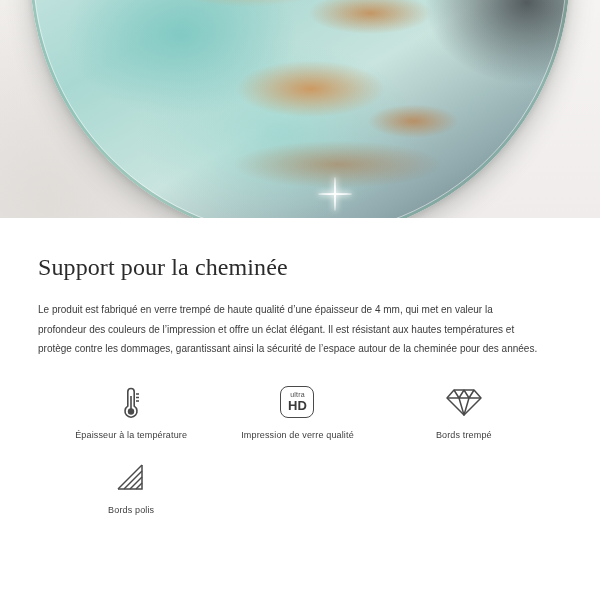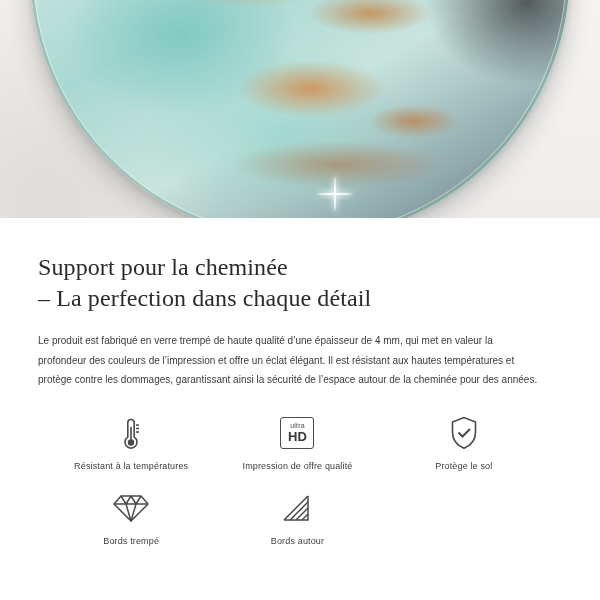--- a/index.html
+++ b/index.html
@@ -164,21 +164,21 @@
     margin-top: 7px;
     font-size: 9px;
     color: #3d3d3d;
     text-align: center;
     letter-spacing: 0.15px;
   }
   .ultrahd {
     width: 32px;
     height: 30px;
     border: 1.6px solid #4a4a4a;
-    border-radius: 3px;
+    border-radius: 8px;
     display: flex;
     flex-direction: column;
     align-items: center;
     justify-content: center;
     line-height: 1;
   }
   .ultrahd .u-top {
     font-size: 7px;
     letter-spacing: 0.2px;
     color: #4a4a4a;
@@ -203,58 +203,48 @@
       <div class="glass-edge"></div>
       <div class="glass-edge-inner"></div>
     </div>
     <div class="sparkle"></div>
   </div>
 
   <div class="content">
 
     <h1 class="title">
       <span>Support pour la cheminée</span>
-      <span class="line2">– La perfection dans chaque détail</span>
     </h1>
 
     <p class="body-copy">Le produit est fabriqué en verre trempé de haute qualité d’une épaisseur de 4 mm, qui met en valeur la profondeur des couleurs de l’impression et offre un éclat élégant. Il est résistant aux hautes températures et protège contre les dommages, garantissant ainsi la sécurité de l’espace autour de la cheminée pour des années.</p>
 
     <div class="features">
 
       <div class="feature">
         <div class="feature-icon">
           <svg width="28" height="38" viewBox="0 0 28 38" fill="none" stroke="#4a4a4a" stroke-width="1.6">
             <path d="M14 5.5a3.2 3.2 0 0 1 3.2 3.2v14.4a6 6 0 1 1-6.4 0V8.7A3.2 3.2 0 0 1 14 5.5z"></path>
             <circle cx="14" cy="28.5" r="3.2" fill="#4a4a4a" stroke="none"></circle>
             <rect x="13.2" y="13" width="1.6" height="13" fill="#4a4a4a" stroke="none"></rect>
             <path d="M19 11h3M19 14.5h3M19 18h3"></path>
           </svg>
         </div>
-        <div class="feature-label">Résistant à la températures</div>
+        <div class="feature-label">Épaisseur à la température</div>
       </div>
 
       <div class="feature">
         <div class="feature-icon">
           <div class="ultrahd">
             <span class="u-top">ultra</span>
             <span class="u-bot">HD</span>
           </div>
         </div>
-        <div class="feature-label">Impression de offre qualité</div>
-      </div>
-
-      <div class="feature">
-        <div class="feature-icon">
-          <svg width="34" height="38" viewBox="0 0 34 38" fill="none" stroke="#4a4a4a" stroke-width="1.6">
-            <path d="M17 3.5 5.5 8v10.5c0 8 5 13 11.5 15.8C23.5 31.5 28.5 26.5 28.5 18.5V8L17 3.5z"></path>
-            <path d="M11.5 18.5l4 4 7.5-7.5" stroke-width="2"></path>
-          </svg>
-        </div>
-        <div class="feature-label">Protège le sol</div>
-      </div>
+        <div class="feature-label">Impression de verre qualité</div>
+      </div>
+
 
       <div class="feature">
         <div class="feature-icon">
           <svg width="38" height="32" viewBox="0 0 38 32" fill="none" stroke="#4a4a4a" stroke-width="1.5" stroke-linejoin="round">
             <path d="M9 4h20l7 8-17 17L2 12 9 4z"></path>
             <path d="M2 12h34M9 4l5 8 5-8M29 4l-5 8-5-8M14 12l5 17 5-17"></path>
           </svg>
         </div>
         <div class="feature-label">Bords trempé</div>
       </div>
@@ -262,19 +252,19 @@
       <div class="feature">
         <div class="feature-icon">
           <svg width="34" height="32" viewBox="0 0 34 32" fill="none" stroke="#4a4a4a" stroke-width="1.5">
             <path d="M4 28L28 4"></path>
             <path d="M10 28L28 10"></path>
             <path d="M16 28L28 16"></path>
             <path d="M22 28L28 22"></path>
             <path d="M4 28h24V4" stroke-width="1.5"></path>
           </svg>
         </div>
-        <div class="feature-label">Bords autour</div>
+        <div class="feature-label">Bords polis</div>
       </div>
 
 
     </div>
   </div>
 </div>
 
 </body></html>

